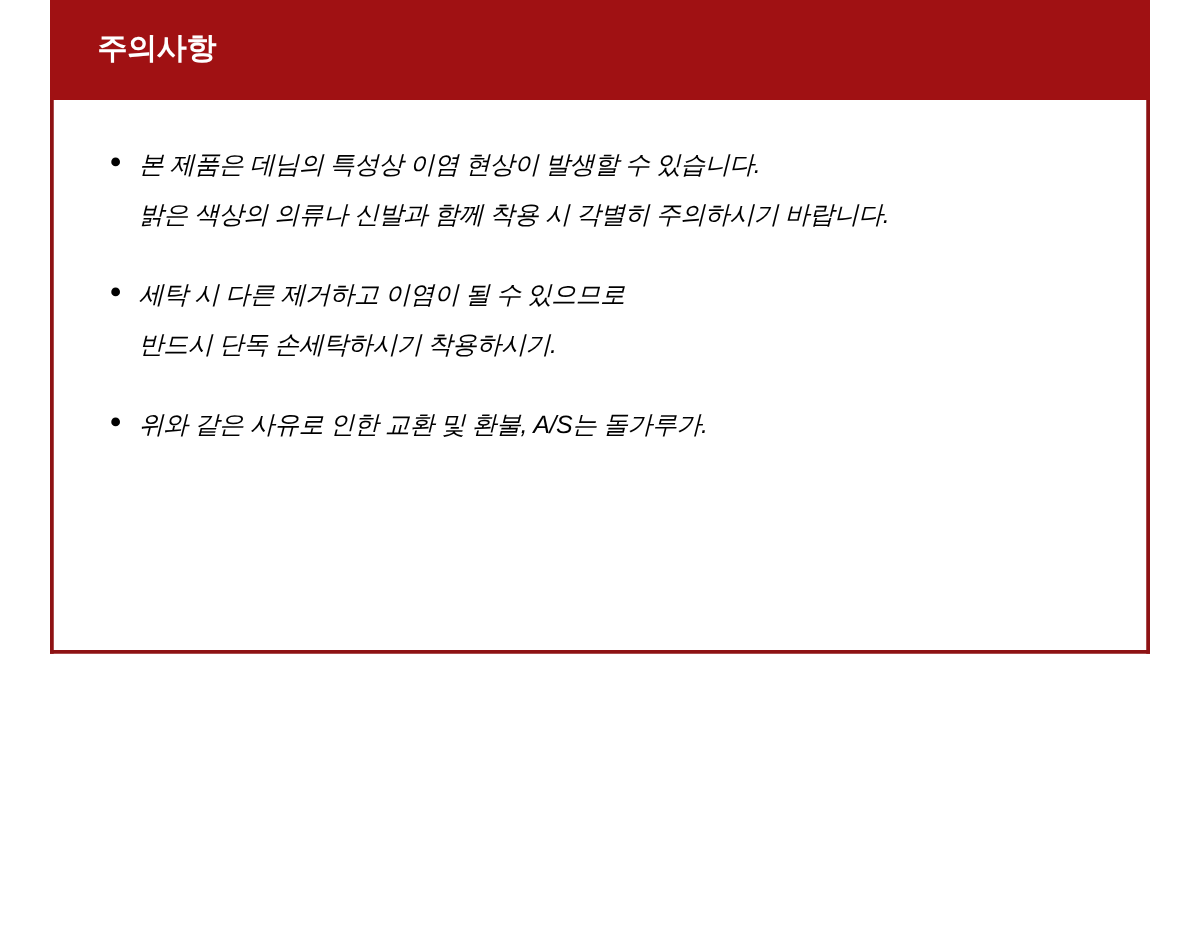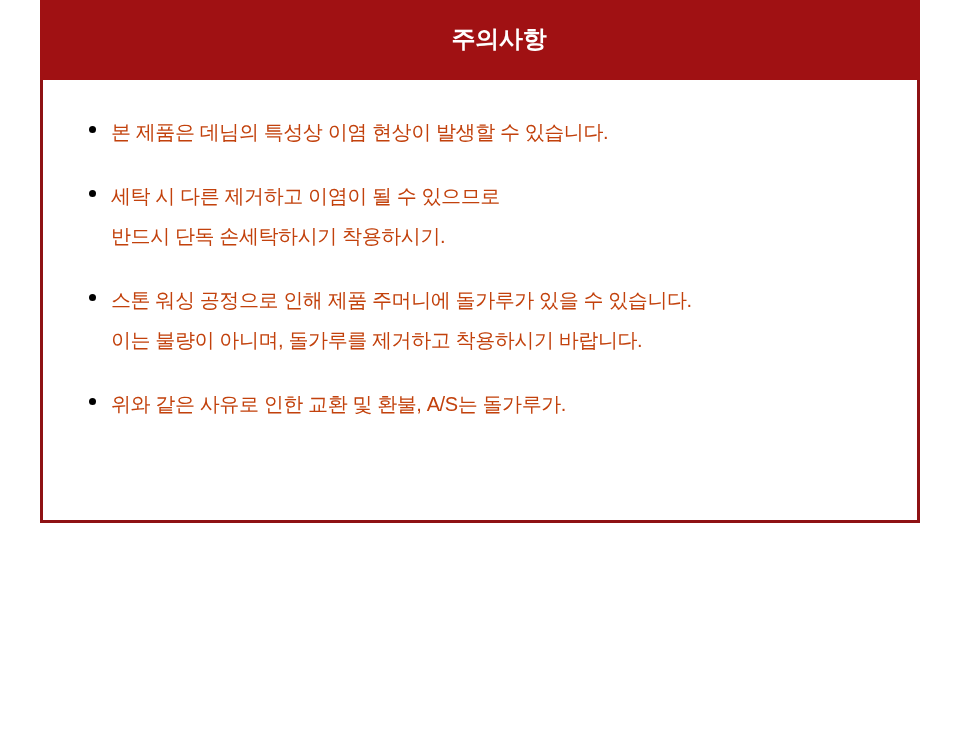--- a/index.html
+++ b/index.html
@@ -29,21 +29,20 @@
     width: 880px;
   }
 
   .notice-header {
     height: 80px;
     background: #a01113;
     box-sizing: border-box;
     display: flex;
     align-items: center;
     padding-left: 38px;
-    justify-content: center;
   }
 
   .notice-title {
     color: #ffffff;
     font-size: 24px;
     font-weight: bold;
     letter-spacing: -0.3px;
     line-height: 1;
     margin-top: -2px;
   }
@@ -86,53 +85,50 @@
     border-radius: 50%;
     background: #000000;
   }
 
   .bullet-line {
     display: block;
     font-size: 20px;
     line-height: 40px;
     letter-spacing: -0.4px;
     white-space: nowrap;
-    color: #c2410c;
+    color: #000000;
+    font-style: italic;
   }
 </style>
 </head>
 <body>
 
 <div id="slide">
 
   <div class="notice-panel">
 
     <div class="notice-header">
       <div class="notice-title">주의사항</div>
     </div>
 
     <div class="notice-body">
       <ul class="bullet-list">
 
         <li class="bullet-item">
           <span class="bullet-marker"></span>
           <span class="bullet-line">본 제품은 데님의 특성상 이염 현상이 발생할 수 있습니다.</span>
+          <span class="bullet-line">밝은 색상의 의류나 신발과 함께 착용 시 각별히 주의하시기 바랍니다.</span>
         </li>
 
         <li class="bullet-item">
           <span class="bullet-marker"></span>
           <span class="bullet-line">세탁 시 다른 제거하고 이염이 될 수 있으므로</span>
           <span class="bullet-line">반드시 단독 손세탁하시기 착용하시기.</span>
         </li>
 
-        <li class="bullet-item">
-          <span class="bullet-marker"></span>
-          <span class="bullet-line">스톤 워싱 공정으로 인해 제품 주머니에 돌가루가 있을 수 있습니다.</span>
-          <span class="bullet-line">이는 불량이 아니며, 돌가루를 제거하고 착용하시기 바랍니다.</span>
-        </li>
 
         <li class="bullet-item">
           <span class="bullet-marker"></span>
           <span class="bullet-line">위와 같은 사유로 인한 교환 및 환불, A/S는 돌가루가.</span>
         </li>
 
       </ul>
     </div>
 
   </div>

